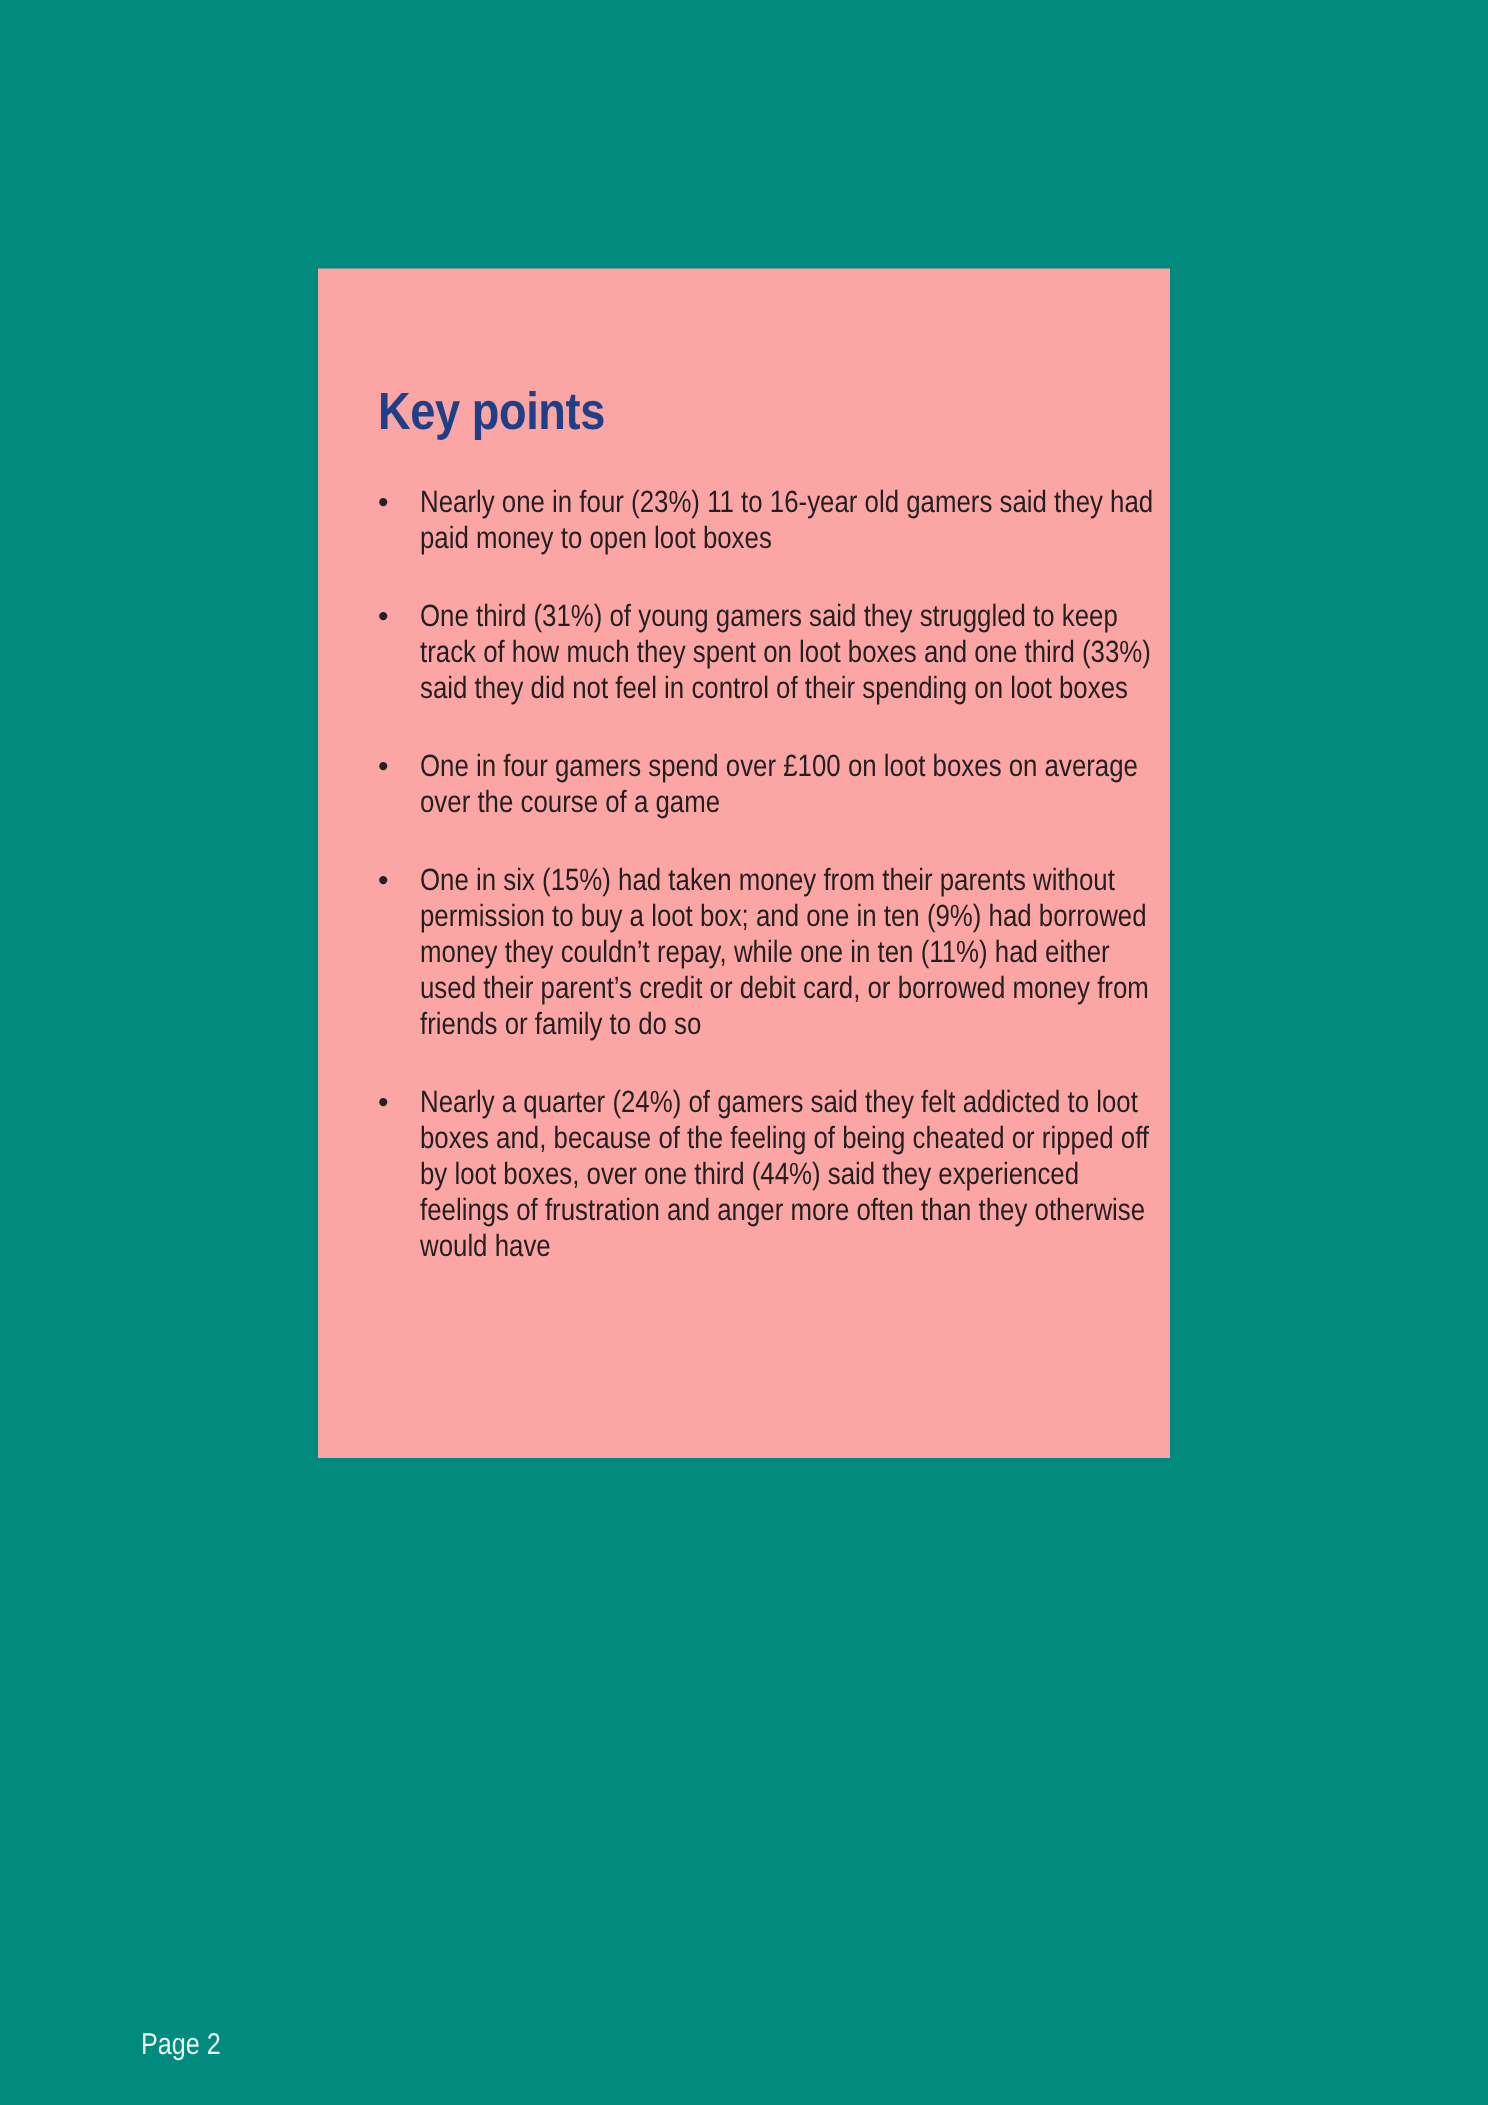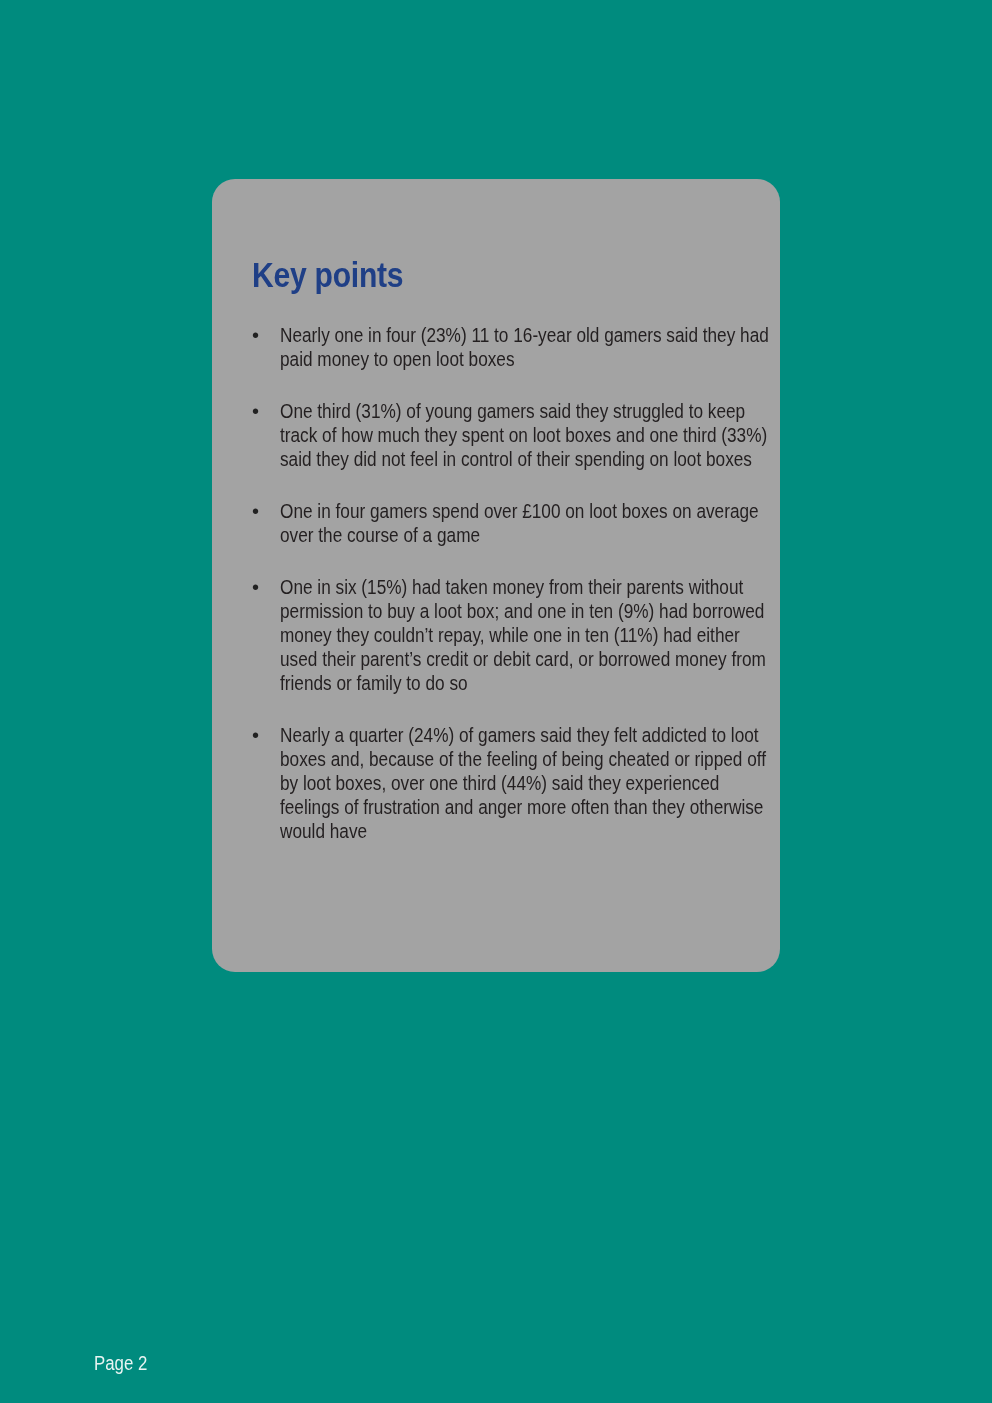--- a/index.html
+++ b/index.html
@@ -1,17 +1,17 @@
 <!DOCTYPE html>
 <html><head>
 <meta charset="utf-8">
 <style>
   html, body { margin:0; padding:0; }
   body { width:992px; height:1403px; background:#008b7e; position:relative; overflow:hidden; font-family:"Liberation Sans", sans-serif; }
-  .card { position:absolute; left:212px; top:179px; width:568px; height:793px; background:#a3a3a3;border-radius:23px; }
+  .card { position:absolute; left:212px; top:179px; width:568px; height:793px; background:#fca5a5; }
   .title { position:absolute; left:40px; top:76px; margin:0; font-size:35px; font-weight:bold; color:#1f3f86; transform:scaleX(0.86); transform-origin:left top; letter-spacing:-0.3px; white-space:nowrap; }
   .list { position:absolute; left:40px; top:144px; width:520px; margin:0; padding:0; list-style:none; }
   .item { position:relative; padding-left:28px; margin-bottom:28px; }
   .bullet { position:absolute; left:0; top:0; font-size:20px; line-height:24px; color:#222; }
   .text { display:block; font-size:20.5px; line-height:24px; color:#231f20; transform:scaleX(0.84); transform-origin:left top; width:595px; }
   .page-num { position:absolute; left:94px; top:1352px; font-size:20px; color:#e8f4f2; transform:scaleX(0.84); transform-origin:left top; white-space:nowrap; }
 </style>
 </head>
 <body>
 

